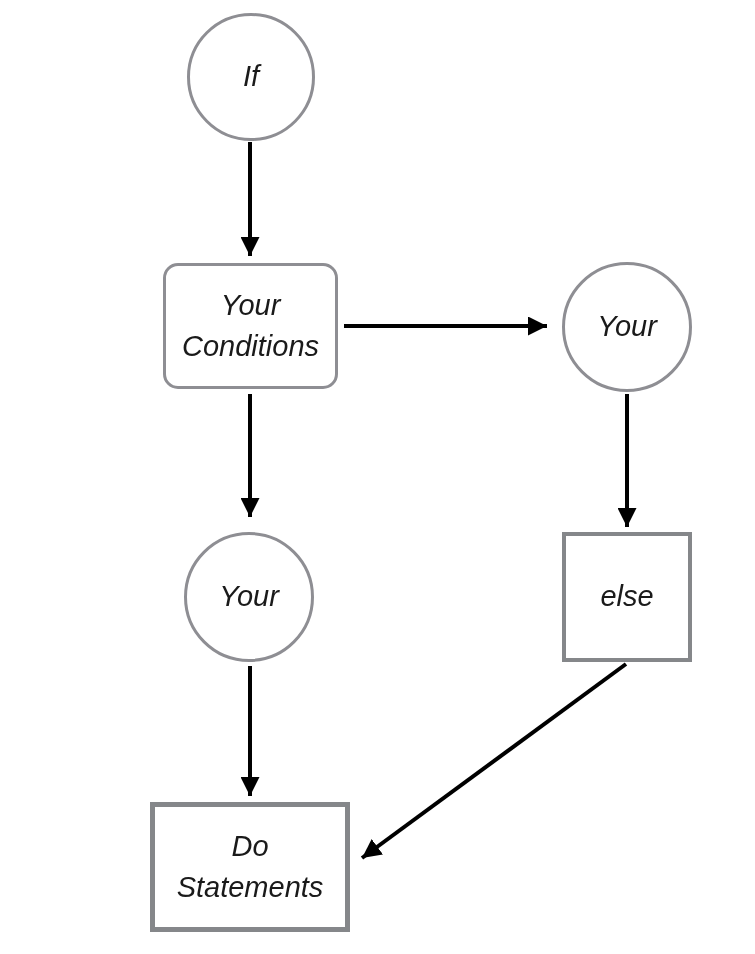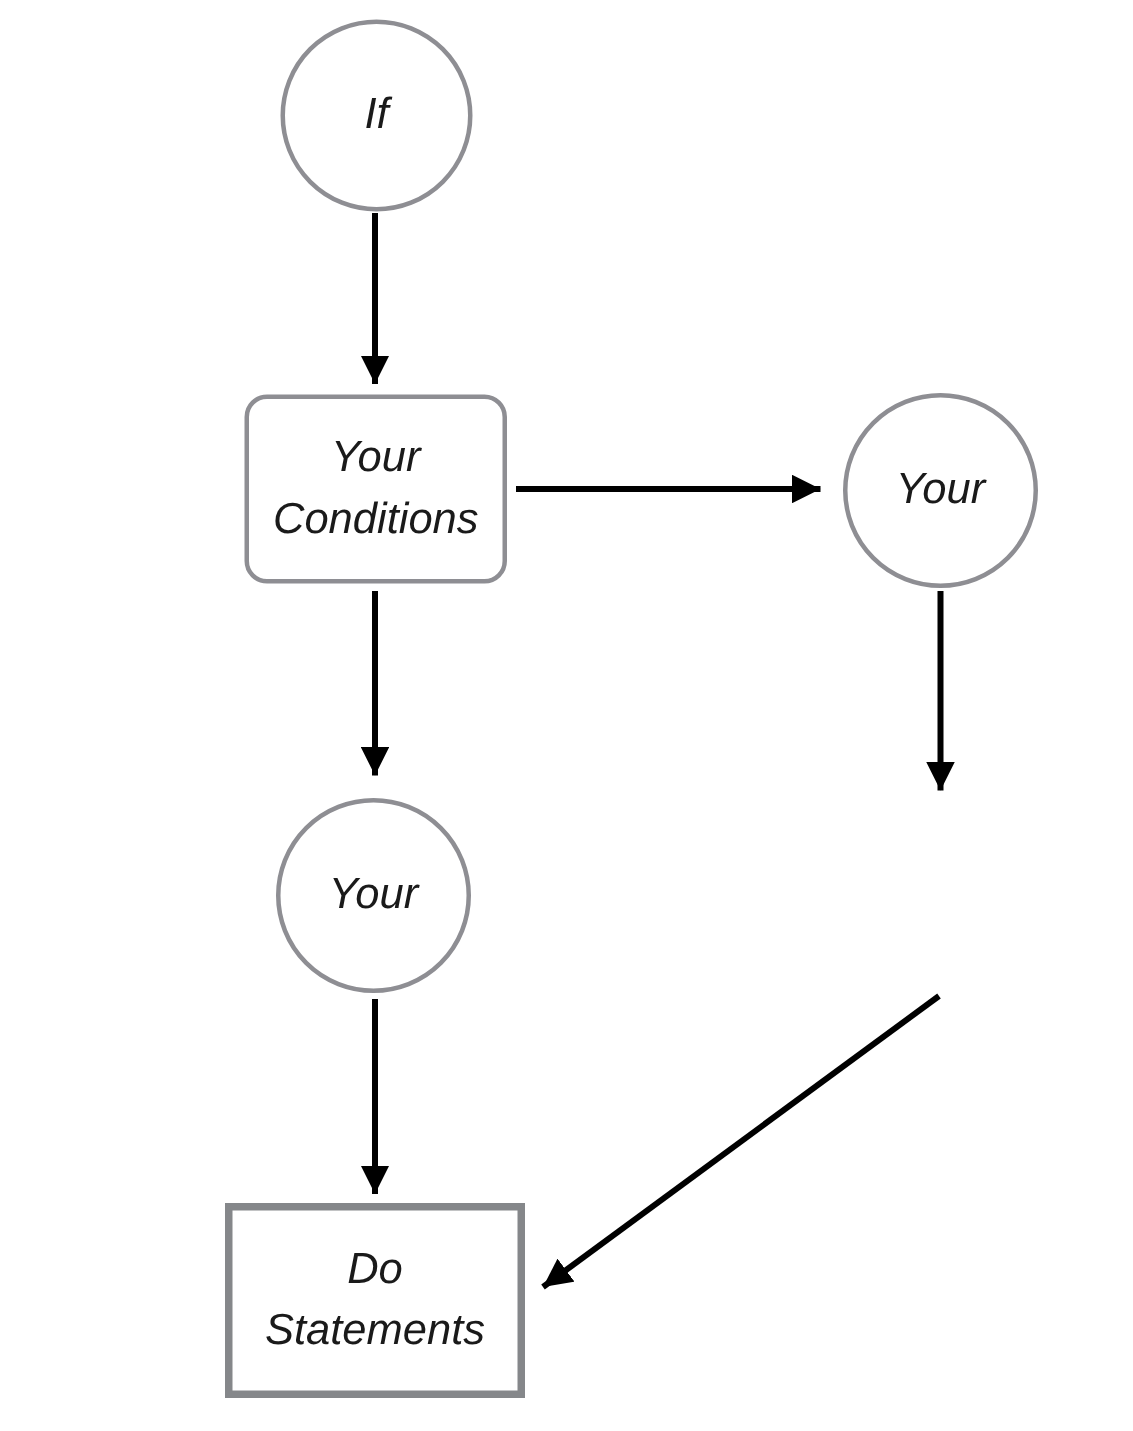--- a/index.html
+++ b/index.html
@@ -86,18 +86,21 @@
   </div>
 
   <div class="node circle node-false">
     <span>Your</span>
   </div>
 
   <div class="node circle node-true">
     <span>Your</span>
   </div>
 
+  <div class="node square node-else">
+    <span>else</span>
+  </div>
 
   <div class="node rect node-do">
     <span>Do Statements</span>
   </div>
 
 </div>
 
 </body></html>

